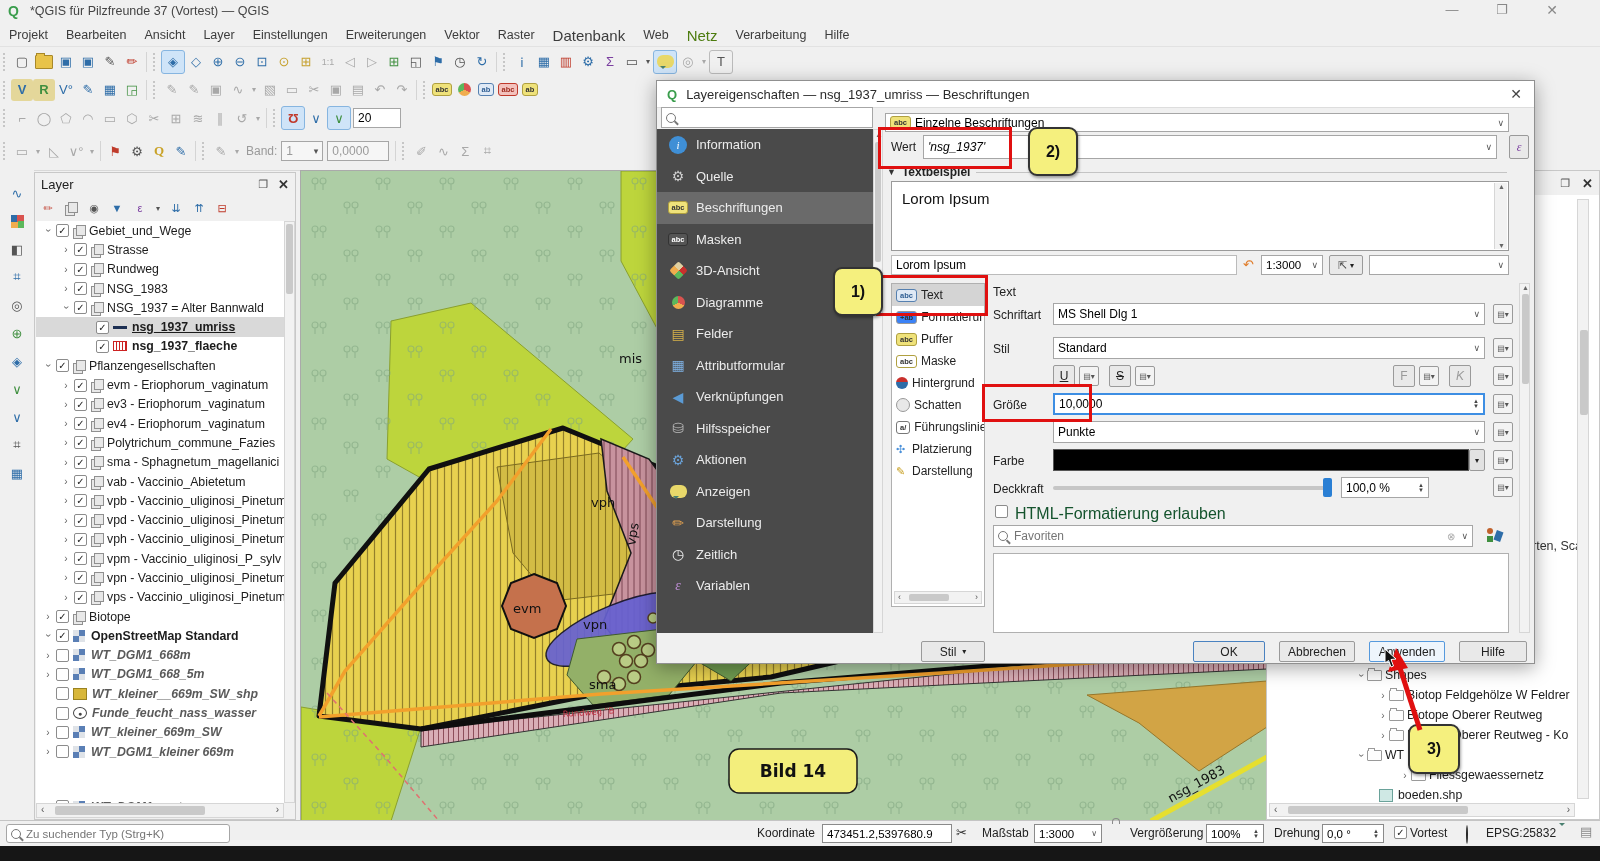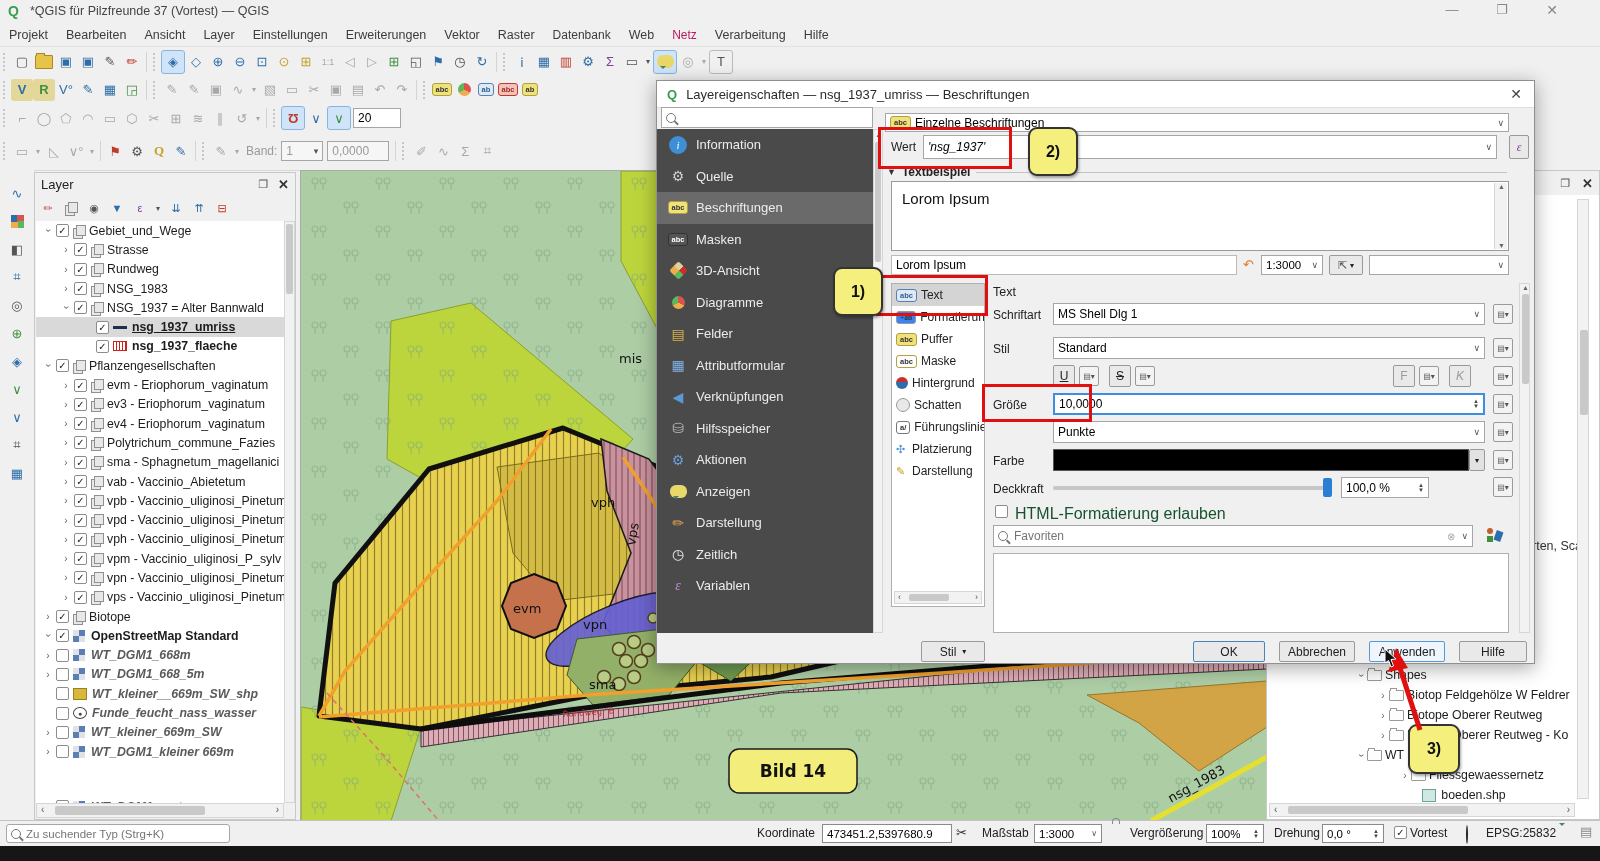--- a/index.html
+++ b/index.html
@@ -75,23 +75,23 @@
 
   <div class="abs f" style="left:0;top:24px;width:1600px;height:22px;background:#f0f0f0;gap:0;">
     <span style="padding:0 9px;font-size:12.5px;color:#3c3c3c;">Projekt</span>
     <span style="padding:0 9px;font-size:12.5px;color:#3c3c3c;">Bearbeiten</span>
     <span style="padding:0 9px;font-size:12.5px;color:#3c3c3c;">Ansicht</span>
     <span style="padding:0 9px;font-size:12.5px;color:#3c3c3c;">Layer</span>
     <span style="padding:0 9px;font-size:12.5px;color:#3c3c3c;">Einstellungen</span>
     <span style="padding:0 9px;font-size:12.5px;color:#3c3c3c;">Erweiterungen</span>
     <span style="padding:0 9px;font-size:12.5px;color:#3c3c3c;">Vektor</span>
     <span style="padding:0 9px;font-size:12.5px;color:#3c3c3c;">Raster</span>
-    <span style="padding:0 9px;font-size:12px;color:#3c3c3c;">Datenbank</span>
+    <span style="padding:0 9px;font-size:15px;color:#3c3c3c;">Datenbank</span>
     <span style="padding:0 9px;font-size:12.5px;color:#3c3c3c;">Web</span>
-    <span style="padding:0 9px;font-size:12px;color:#be185d;">Netz</span>
+    <span style="padding:0 9px;font-size:15px;color:#4d7c0f;">Netz</span>
     <span style="padding:0 9px;font-size:12.5px;color:#3c3c3c;">Verarbeitung</span>
     <span style="padding:0 9px;font-size:12.5px;color:#3c3c3c;">Hilfe</span>
   </div>
 
   <div class="abs f" style="left:0;top:46px;width:1600px;height:29px;background:#f0f0f0;border-top:1px solid #e2e2e2;">
     <span class="grip"></span>
     <span class="ti c-dk">▢</span>
     <span class="ti">
         <span class="fold"></span>
       </span>
@@ -574,21 +574,21 @@
       <div class="lrow" style="padding-left:88px;height:20px;">
           <span class="chev d">›</span>
           <span class="tfold"></span>
           <span class="llabel">WT</span>
         </div>
       <div class="lrow" style="padding-left:132px;height:20px;">
           <span class="chev">›</span>
           <span class="tfold"></span>
           <span class="llabel">Fliessgewaessernetz</span>
         </div>
-      <div class="lrow" style="padding-left:84px;height:20px;justify-content:center;">
+      <div class="lrow" style="padding-left:112px;height:20px;">
           <span class="swatch" style="width:11px;height:13px;background:#cfe8e4;border:1px solid #6aa29a;"></span>
           <span class="llabel">boeden.shp</span>
         </div>
     </div>
     <div class="scroll" style="left:2px;top:632px;width:306px;height:14px;">
       <span class="abs" style="left:4px;top:0;font-size:10px;color:#555;">‹</span>
       <div class="thumb" style="left:18px;top:2px;width:180px;height:8px;"></div>
       <span class="abs" style="right:4px;top:0;font-size:10px;color:#555;">›</span>
     </div>
   </div>
@@ -727,21 +727,21 @@
     <div class="combo" style="left:712px;top:174px;width:140px;height:20px;">
         <span class="arr">∨</span>
       </div>
 
     <div class="abs" style="left:234px;top:202px;width:94px;height:324px;background:#fff;border:1px solid #b0b0b0;box-sizing:border-box;">
       <div class="trow sel">
           <span class="pill bl">abc</span>
           <span>Text</span>
         </div>
       <div class="trow">
-          <span class="pill" style="background:#3b82f6;border-color:#999;font-family:Liberation Serif, serif;">+ab</span>
+          <span class="pill" style="background:#3b82f6;border-color:#999;">+ab</span>
           <span>Formatierung</span>
         </div>
       <div class="trow">
           <span class="pill">abc</span>
           <span>Puffer</span>
         </div>
       <div class="trow">
           <span class="pill" style="background:#fff;">abc</span>
           <span>Maske</span>
         </div>

